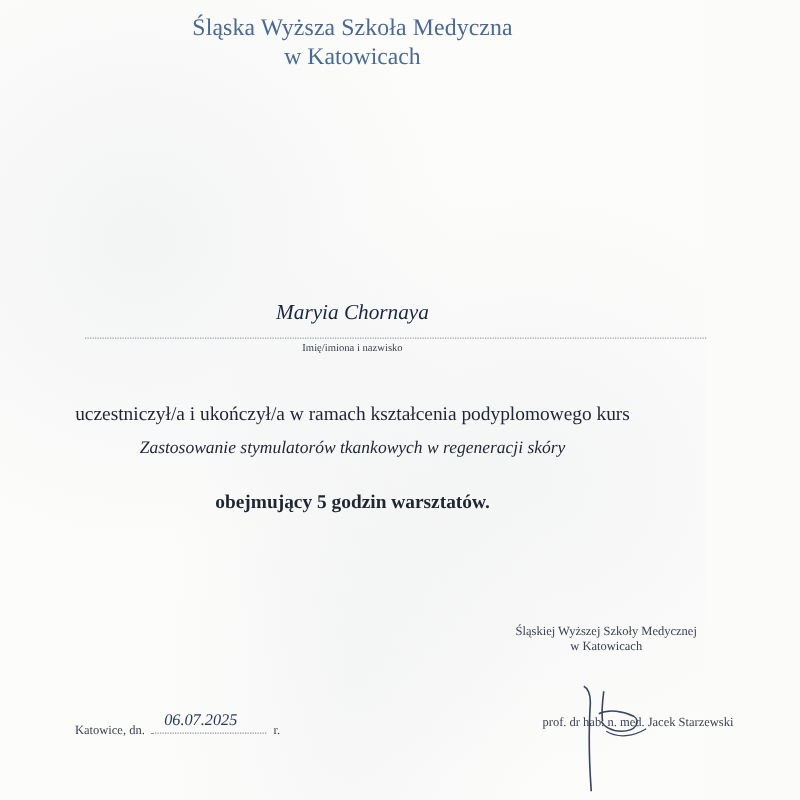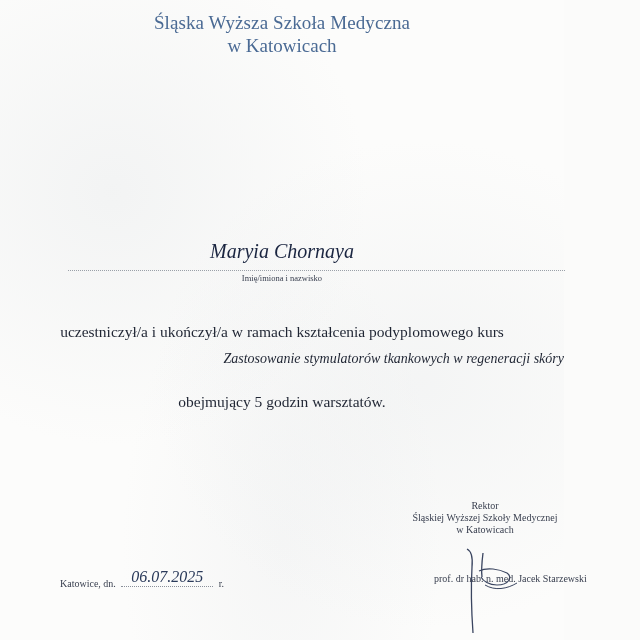--- a/index.html
+++ b/index.html
@@ -48,21 +48,21 @@
     .salutation {
       top: 205px;
       font-family: "Liberation Serif", serif;
       font-size: 16px;
       color: #1f2533;
     }
     .name {
       top: 240px;
       font-family: "Liberation Serif", serif;
       font-style: italic;
-      font-size: 20px;
+      font-size: 17px;
       color: #1a2540;
     }
     .name-line {
       top: 270px;
       left: 68px;
       width: 497px;
       height: 0;
       border-top: 1px dotted #9aa0a8;
     }
     .name-caption {
@@ -76,27 +76,27 @@
       font-family: "Liberation Serif", serif;
       font-size: 15.5px;
       color: #1f2533;
     }
     .course {
       top: 351px;
       font-family: "Liberation Serif", serif;
       font-style: italic;
       font-size: 14px;
       color: #1f2533;
-      text-align: right;
     }
     .hours {
       top: 393px;
       font-family: "Liberation Serif", serif;
       font-size: 15.5px;
       color: #1f2533;
+      font-weight: bold;
     }
     .rector {
       top: 500px;
       left: 395px;
       width: 180px;
       text-align: center;
       font-family: "Liberation Serif", serif;
       font-size: 10px;
       line-height: 12px;
       color: #3a4050;
@@ -116,21 +116,21 @@
       border-bottom: 1px dotted #8a909a;
       height: 10px;
       margin: 0 3px;
       vertical-align: baseline;
     }
     .date-value {
       position: absolute;
       left: 10px;
       top: -8px;
       font-style: italic;
-      font-size: 16px;
+      font-size: 13px;
       color: #2a3a5a;
     }
     .signatory {
       top: 573px;
       left: 434px;
       font-family: Liberation Serif, serif;
       font-size: 10px;
       color: #3a4050;
       white-space: nowrap;
     }
@@ -153,21 +153,20 @@
 
   <div class="abs center name">Maryia Chornaya</div>
   <div class="abs name-line"></div>
   <div class="abs center body1">uczestniczył/a i ukończył/a w ramach kształcenia podyplomowego kurs</div>
 
   <div class="abs center name-caption">Imię/imiona i nazwisko</div>
   <div class="abs center course">Zastosowanie stymulatorów tkankowych w regeneracji skóry</div>
   <div class="abs center hours">obejmujący 5 godzin warsztatów.</div>
 
   <div class="abs rector">
-    <div>Rektor</div>
     <div>Śląskiej Wyższej Szkoły Medycznej</div>
     <div>w Katowicach</div>
   </div>
 
   <svg class="abs signature" viewBox="0 0 70 90">
     <path d="M12 4 C 16 6, 18 12, 17 22 C 16 40, 16 60, 18 88" stroke="#3a4560" stroke-width="1.3" fill="none"></path>
     <path d="M28 8 C 27 16, 26 24, 27 32" stroke="#3a4560" stroke-width="1.3" fill="none"></path>
     <path d="M24 26 C 32 22, 44 24, 52 28 C 58 32, 54 40, 42 40 C 34 40, 28 36, 26 32" stroke="#3a4560" stroke-width="1.2" fill="none"></path>
     <path d="M30 40 C 40 46, 52 44, 62 38" stroke="#3a4560" stroke-width="1" fill="none"></path>
   </svg>

